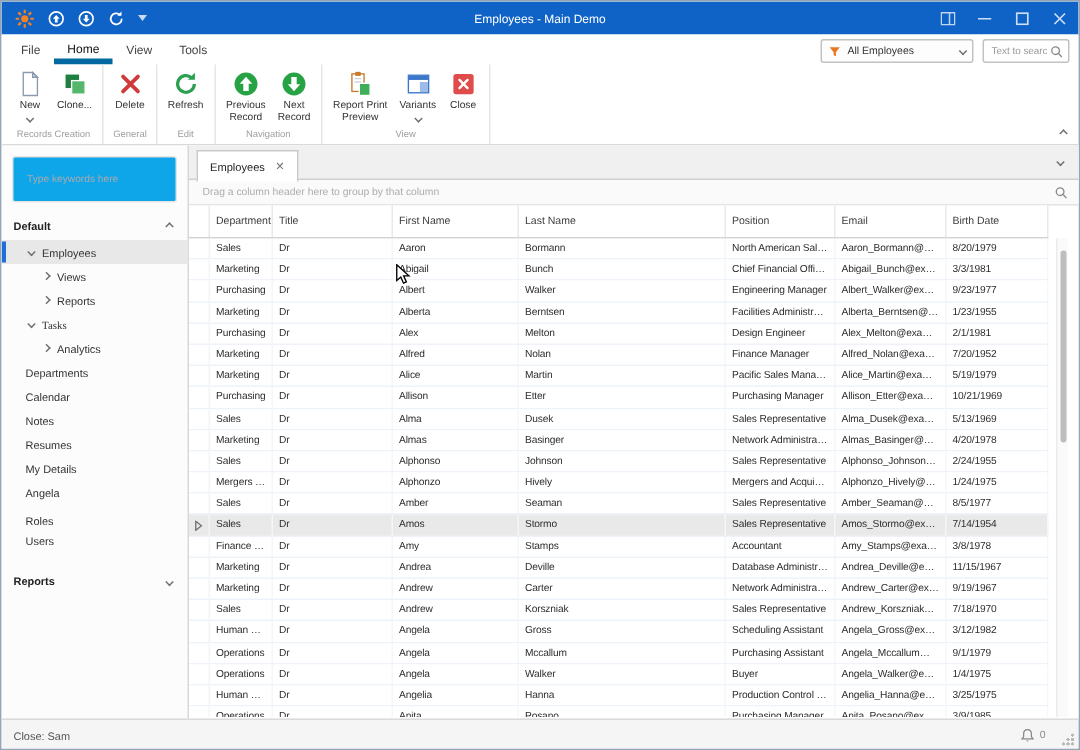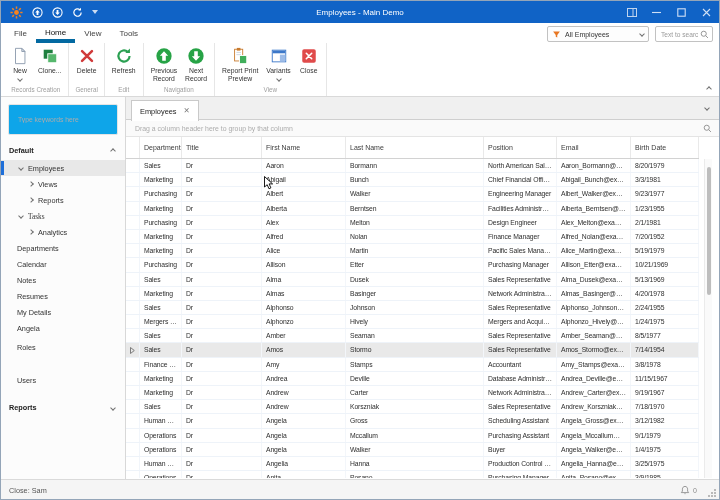--- a/index.html
+++ b/index.html
@@ -356,21 +356,21 @@
         </div>
         <div class="nav-item" style="padding-left: 16px; align-items: center;">
           <span>My Details</span>
         </div>
         <div class="nav-item" style="padding-left: 16px;">
           <span>Angela</span>
         </div>
         <div class="nav-item" style="padding-left: 16px; align-items: flex-end;">
           <span>Roles</span>
         </div>
-        <div class="nav-item" style="padding-left: 16px; margin-top: 20px;">
+        <div class="nav-item" style="padding-left: 16px;">
           <span>Users</span>
         </div>
         <div class="nav-group-header" style="margin-top: 10px;">
           <span>Reports</span>
           <span class="chev down"></span>
         </div>
       </div>
   </div>
 
   <div class="docarea">

